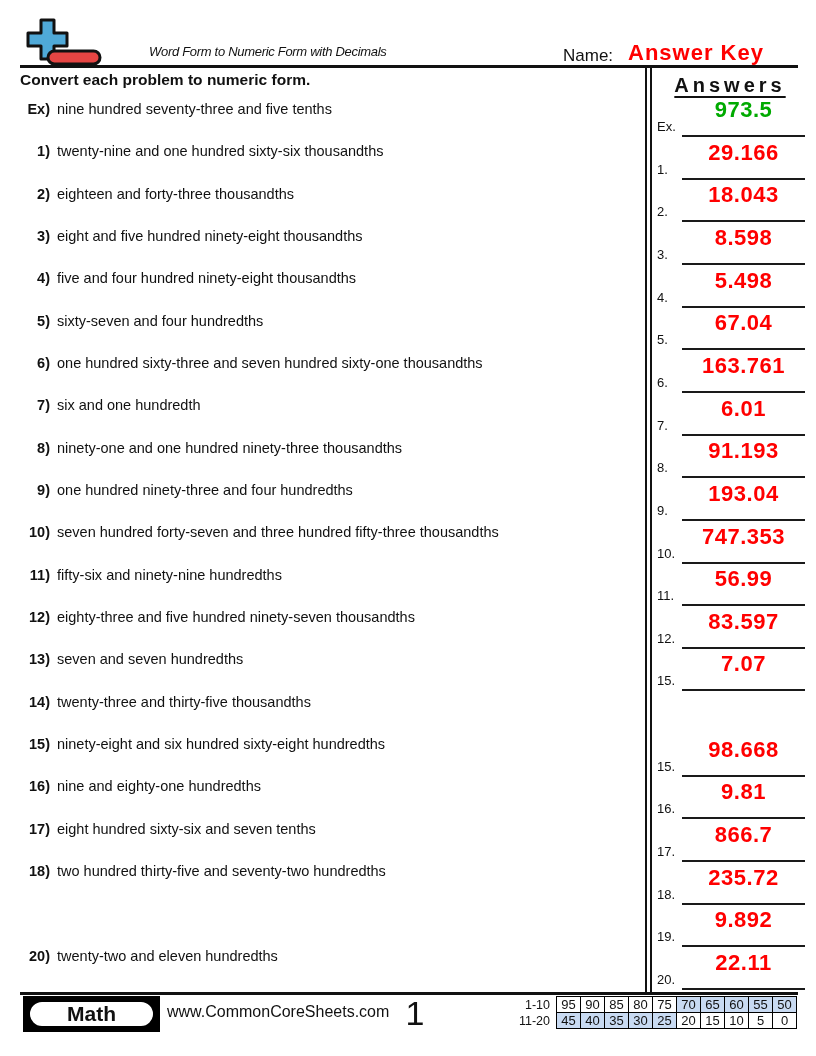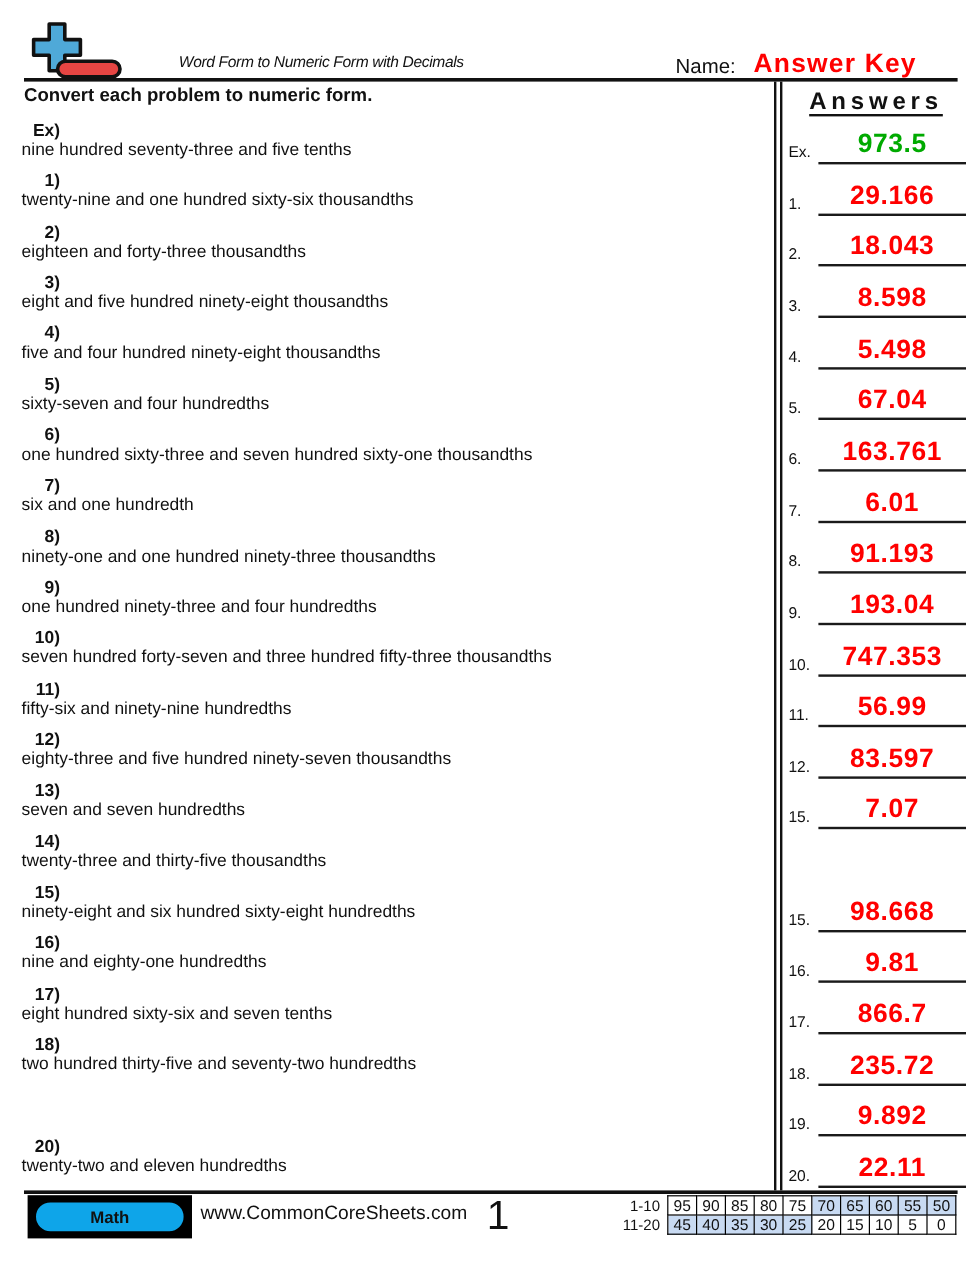--- a/index.html
+++ b/index.html
@@ -16,33 +16,33 @@
   .header-line{position:absolute;left:20px;right:18px;top:65px;height:3px;background:#111;}
   .instruction{position:absolute;left:20px;top:71px;font-size:15.5px;font-weight:bold;color:#111;text-align:center;}
   
   .divider{position:absolute;left:645px;top:68px;height:924px;width:3px;border-left:2px solid #111;border-right:2px solid #111;}
   .answers-header{
     position:absolute;left:653px;width:154px;top:74px;text-align:center;
     font-size:20px;font-weight:bold;letter-spacing:4px;
     text-decoration:underline;text-decoration-thickness:2px;text-underline-offset:4px;color:#111;white-space:nowrap;
   }
   
-  .prow{position:absolute;left:18px;width:620px;display:flex;align-items:baseline;flex-direction:column;}
+  .prow{position:absolute;left:18px;width:620px;display:flex;align-items:baseline;}
   .pnum{flex:none;width:32px;text-align:right;font-weight:bold;font-size:14.5px;margin-right:7px;color:#111;}
   .ptext{font-size:14.5px;color:#111;}
   
   .arow{position:absolute;left:653px;width:155px;height:43px;}
   .alabel{position:absolute;left:4px;bottom:3px;font-size:13px;color:#111;}
-  .aline{position:absolute;left:29px;right:3px;bottom:0;height:36px;border-bottom:2px solid #1a1a1a;display:flex;align-items:flex-end;justify-content:center;}
+  .aline{position:absolute;left:29px;right:3px;bottom:0;height:36px;border-bottom:2px solid #1a1a1a;display:flex;align-items:flex-start;justify-content:center;}
   .aval{font-size:22px;font-weight:bold;line-height:1;padding-bottom:4px;color:var(--red);letter-spacing:0.5px;}
   .arow.example .aval{color:var(--green);}
   
   .footer-line{position:absolute;left:20px;right:18px;top:992px;height:3px;background:#111;}
   .math-badge{position:absolute;left:23px;top:996px;width:137px;height:36px;background:#000;}
-  .math-pill{position:absolute;left:4px;right:4px;top:3px;bottom:3px;background:#0ea5e9;border:3px solid #000;border-radius:16px;display:flex;align-items:center;justify-content:center;font-size:14px;font-weight:bold;color:#111;}
+  .math-pill{position:absolute;left:4px;right:4px;top:3px;bottom:3px;background:#ffffff;border:3px solid #000;border-radius:16px;display:flex;align-items:center;justify-content:center;font-size:21px;font-weight:bold;color:#111;}
   .website{position:absolute;left:167px;top:1003px;font-size:16px;color:#111;}
   .page-num{position:absolute;left:380px;width:70px;top:994px;font-size:34px;text-align:center;color:#111;}
   .score-grid{position:absolute;right:19px;top:996px;border-collapse:collapse;}
   .score-grid td{border:1.5px solid #000;width:21px;height:14px;text-align:center;font-size:13px;padding:0 1px;color:#111;}
   .score-grid td.rlabel{border:none;font-size:12.5px;text-align:right;padding-right:6px;width:40px;}
   .score-grid td.shaded{background:var(--shade);}
 </style>
 </head>
 <body>
 

